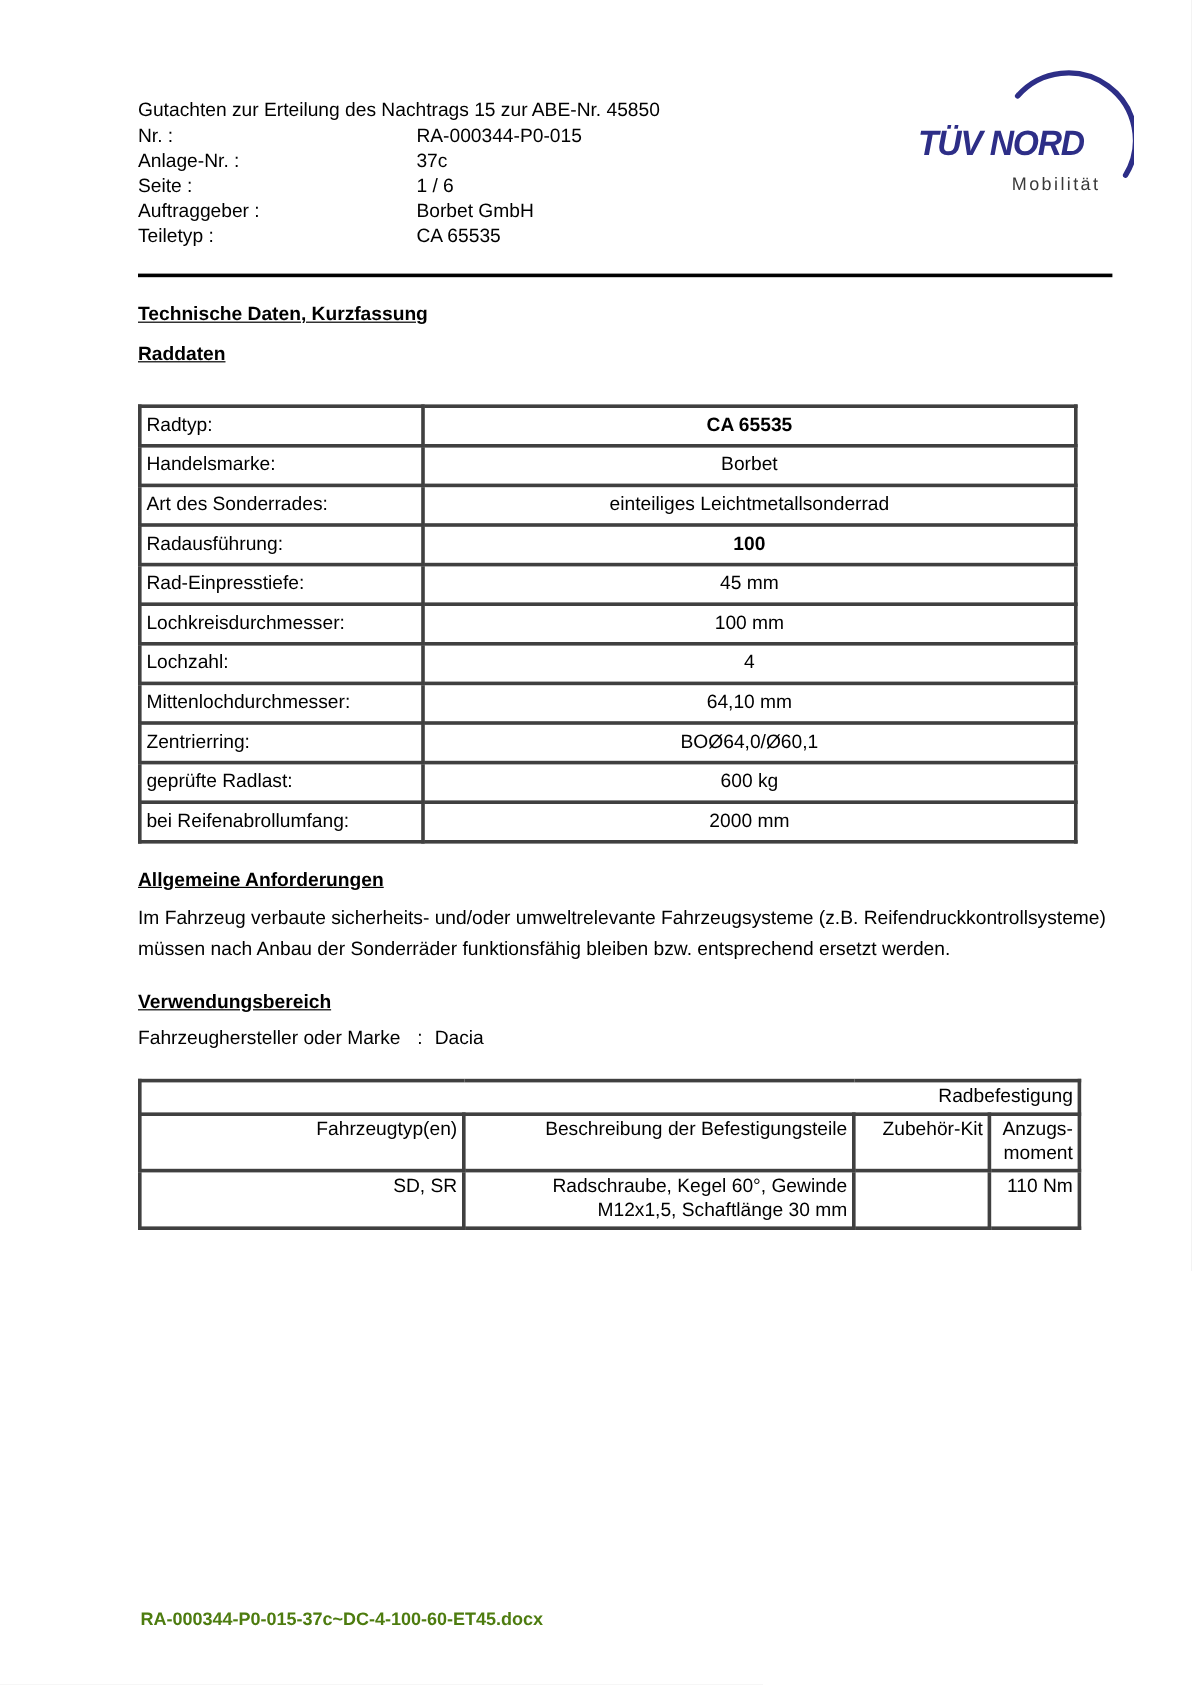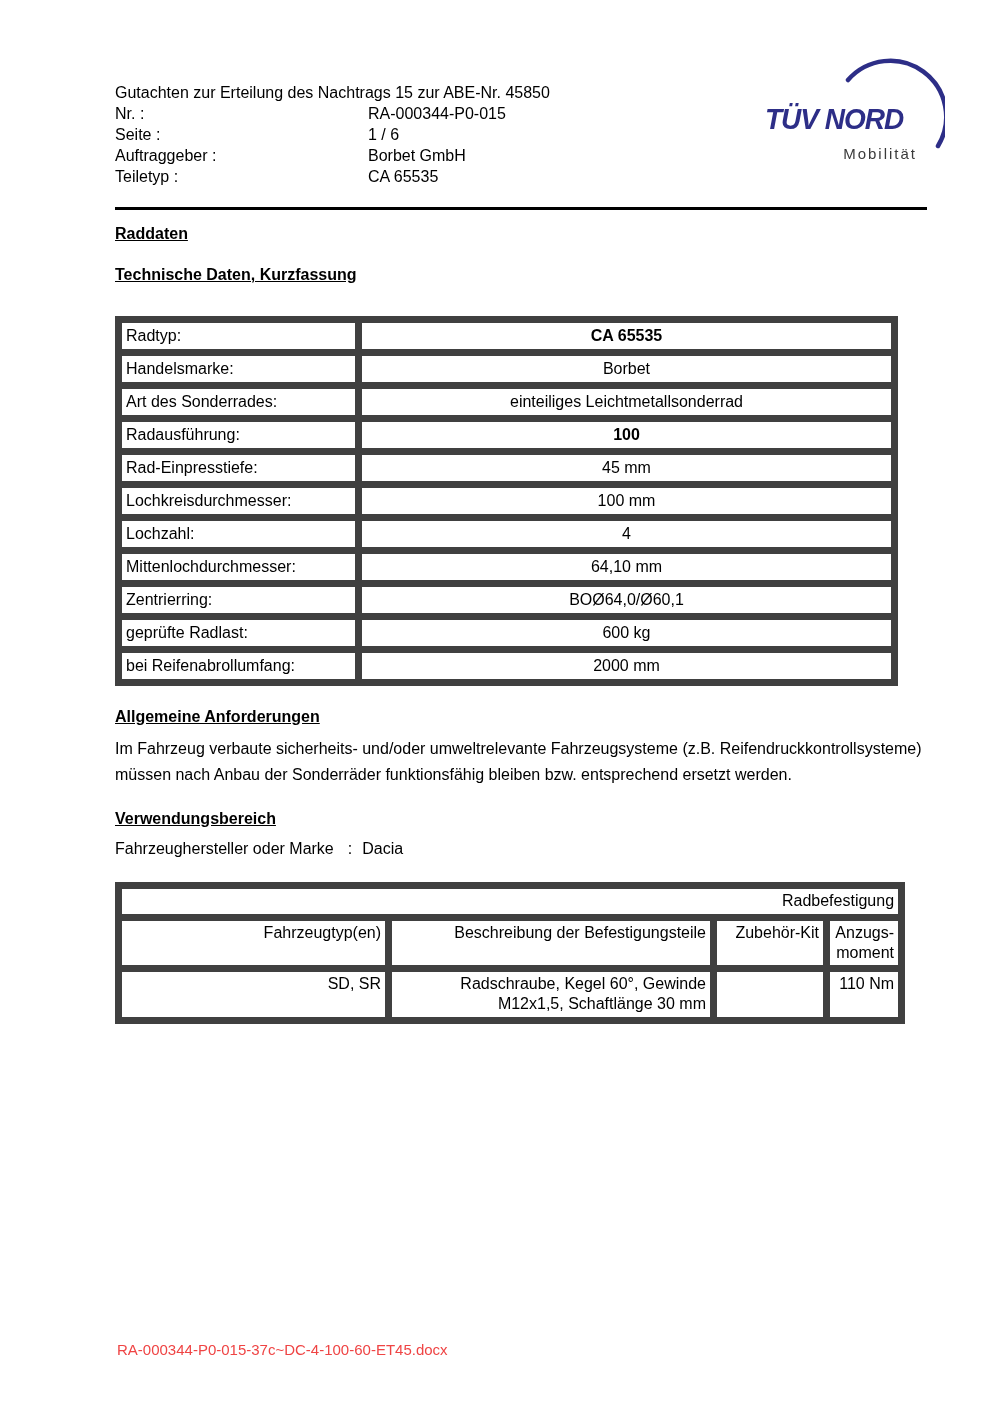--- a/index.html
+++ b/index.html
@@ -10,21 +10,21 @@
     background: #ffffff;
     font-family: "Liberation Sans", sans-serif;
     font-size: 16px;
     color: #000;
     overflow: hidden;
   }
   .content { position: absolute; left: 115px; top: 82px; width: 812px; }
 
   
   .hdr-title { line-height: 21px; white-space: nowrap; }
-  .hdr-field { line-height: 21px; display: flex; gap: 21px; }
+  .hdr-field { line-height: 21px; display: flex; }
   .hdr-field .lbl { width: 232px; flex: 0 0 232px; }
   .rule { border: none; border-top: 3px solid #000; margin: 20px 0 0 0; }
 
   
   .logo { position: absolute; left: 745px; top: 48px; width: 200px; height: 125px; }
   .logo svg { position: absolute; left: 0; top: 0; }
   .logo .brand {
     position: absolute; left: 20px; top: 56px;
     font-size: 28px; font-weight: bold; font-style: italic;
     letter-spacing: -1px; color: #2d2e87; white-space: nowrap;
@@ -38,42 +38,42 @@
 
   
   .h1 { font-weight: bold; text-decoration: underline; line-height: 19px; }
   .h-technische { margin-top: 22px; }
   .h-raddaten { margin-top: 14px; }
   .h-allgemeine { margin-top: 21px; }
   .h-verwendung { margin-top: 21px; }
 
   
   table { border-collapse: collapse; width: 783px; table-layout: fixed; }
-  td { border: 7px solid #404040; padding: 2px 4px; font-size: 16px; overflow: hidden; }
+  td { border: 3px solid #404040; padding: 2px 4px; font-size: 16px; overflow: hidden; }
   .t-raddaten { margin-top: 32px; }
   .t-raddaten tr { height: 33px; }
   .t-raddaten .c-label { width: 225px; }
   .t-raddaten .c-value { text-align: center; }
   .bold { font-weight: bold; }
 
   .para { margin: 10px 0 0 0; line-height: 26px; }
 
   .mfr-line { margin-top: 11px; line-height: 19px; display: flex; }
   .mfr-line .mfr-lbl { flex: 0 0 auto; }
   .mfr-line .mfr-sep { margin: 0 10px 0 14px; }
 
   .t-radbefestigung { margin-top: 24px; text-align: right; }
   .t-radbefestigung td { vertical-align: top; line-height: 20px; }
   .cap-row td { height: 21px; }
   .head-row td { height: 36px; }
   .data-row td { height: 41px; }
 
   .footer {
     position: absolute; left: 117px; top: 1341px;
-    font-size: 15px; color: #ef4444;
+    font-size: 15px; color: #4d7c0f; font-weight: bold;
   }
 </style>
 </head>
 <body>
 
 <div class="page">
 
   <div class="logo">
     <svg width="200" height="125" viewBox="0 0 200 125">
       <path d="M 103 32 A 56 56 0 0 1 193 98" fill="none" stroke="#2d2e87" stroke-width="4.5" stroke-linecap="round"></path>
@@ -85,42 +85,46 @@
   <div class="content">
 
     <div class="hdr">
       <div class="hdr-title">Gutachten zur Erteilung des Nachtrags 15 zur ABE-Nr. 45850</div>
       <div id="hdr-fields">
   <div class="hdr-field">
     <span class="lbl">Nr. :</span>
     <span class="val">RA-000344-P0-015</span>
   </div>
 
+  <div class="hdr-field">
+    <span class="lbl">Anlage-Nr. :</span>
+    <span class="val">37c</span>
+  </div>
 
   <div class="hdr-field">
     <span class="lbl">Seite :</span>
     <span class="val">1 / 6</span>
   </div>
 
   <div class="hdr-field">
     <span class="lbl">Auftraggeber :</span>
     <span class="val">Borbet GmbH</span>
   </div>
 
   <div class="hdr-field">
     <span class="lbl">Teiletyp :</span>
     <span class="val">CA 65535</span>
   </div>
 </div>
     </div>
 
     <hr class="rule">
 
+    <div class="h1 h-technische">Technische Daten, Kurzfassung</div>
     <div class="h1 h-raddaten">Raddaten</div>
-    <div class="h1 h-technische">Technische Daten, Kurzfassung</div>
 
     <table class="t-raddaten">
       <tbody id="raddaten-body">
   <tr>
     <td class="c-label">Radtyp:</td>
     <td class="c-value bold">CA 65535</td>
   </tr>
 
   <tr>
     <td class="c-label">Handelsmarke:</td>

